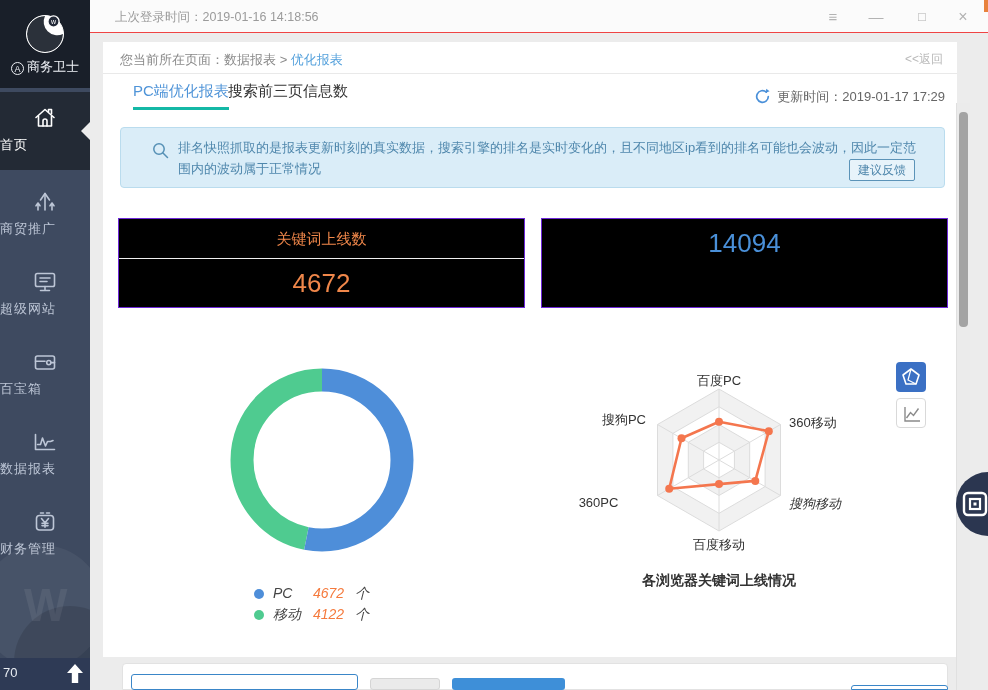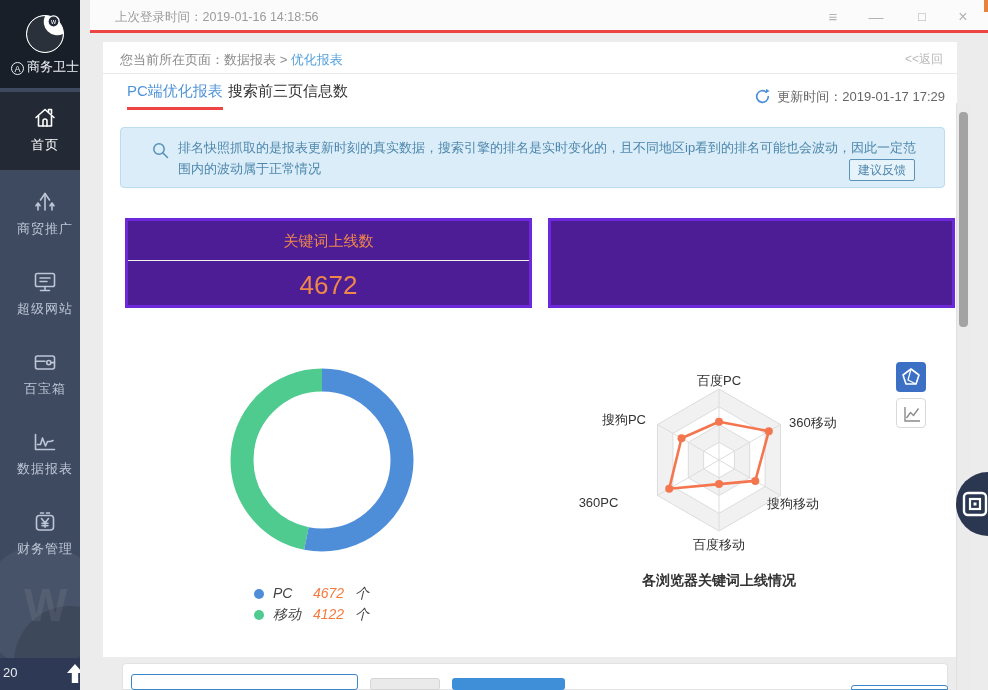--- a/index.html
+++ b/index.html
@@ -1,83 +1,83 @@
 <!DOCTYPE html>
 <html><head>
 <meta charset="utf-8">
 <style>
   * { margin:0; padding:0; box-sizing:border-box; }
   html,body { width:988px; height:690px; overflow:hidden; }
   body { font-family:"Liberation Sans","DejaVu Sans",sans-serif; background:#ececec; }
   #app { position:relative; width:988px; height:690px; background:#ececec; overflow:hidden; }
 
   
-  .sidebar { position:absolute; left:0; top:0; width:80px; height:690px; background:#3e4a60; overflow:hidden; z-index:5; }
+  .sidebar { position:absolute; left:0; top:0; width:90px; height:690px; background:#3e4a60; overflow:hidden; z-index:5; }
   .logo-block { position:absolute; left:0; top:0; width:90px; height:88px; background:#191f29; }
   .logo-svg { position:absolute; left:25px; top:12px; }
   .brand-row { position:absolute; left:0; top:58px; width:90px; text-align:center; color:#eef1f6; font-size:13px; white-space:nowrap; }
   .brand-badge { display:inline-block; width:13px; height:13px; line-height:12px; border:1px solid #eef1f6; border-radius:50%; font-size:9px; text-align:center; vertical-align:-1px; margin-right:3px; }
-  .nav-item { position:absolute; left:0; width:90px; height:78px; color:#bdc6d6; text-align:center; cursor:pointer; }
+  .nav-item { position:absolute; left:0; width:90px; height:78px; color:#bdc6d6; cursor:pointer; }
   .nav-item .nicon { position:absolute; left:31px; top:12px; width:28px; height:28px; }
   .nav-item .nlabel { position:absolute; left:0; top:44px; width:90px; font-size:13px; letter-spacing:1px; }
   .nav-item.active { background:#232a35; color:#ffffff; }
   .nav-item.active::after { content:""; position:absolute; right:0; top:30px; border:9px solid transparent; border-right:9px solid #ececec; }
   .wm-circle1 { position:absolute; left:-20px; top:545px; width:124px; height:124px; border-radius:50%; background:rgba(255,255,255,0.05); }
   .wm-circle2 { position:absolute; left:14px; top:606px; width:112px; height:112px; border-radius:50%; background:rgba(0,0,0,0.12); }
   .wm-letter { position:absolute; left:24px; top:578px; font-size:46px; font-weight:bold; color:rgba(255,255,255,0.07); }
   .side-footer { position:absolute; left:0; top:658px; width:90px; height:32px; background:#2e3a55; }
   .side-footer .num { position:absolute; left:3px; top:7px; color:#e8ecf2; font-size:13px; }
   .side-footer .up-arrow { position:absolute; left:66px; top:5px; }
 
   
-  .topbar { position:absolute; left:90px; top:0; width:898px; height:33px; background:#fbfbfb; border-bottom:3px solid #ef4444; }
+  .topbar { position:absolute; left:90px; top:0; width:898px; height:33px; background:#fbfbfb; border-bottom:1px solid #ef4444; }
   .login-text { position:absolute; left:25px; top:9px; font-size:12.5px; color:#9b9b9b; }
   .winctl { position:absolute; top:0; height:33px; line-height:33px; color:#b3b3b3; font-size:15px; text-align:center; width:26px; cursor:pointer; }
   .ctl-menu { left:730px; } .ctl-min { left:773px; } .ctl-max { left:819px; font-size:13px; } .ctl-close { left:860px; font-size:16px; }
   .corner-accent { position:absolute; left:984px; top:0; width:4px; height:12px; z-index:9; }
 
   
   .panel { position:absolute; left:103px; top:42px; width:854px; height:615px; background:#ffffff; }
   .breadcrumb { position:absolute; left:17px; top:9px; font-size:13px; color:#8a8a8a; white-space:nowrap; }
   .breadcrumb .crumb-current { color:#55a1dc;margin-top:8px; }
   .back-link { position:absolute; right:14px; top:9px; font-size:12px; color:#b9b9b9; cursor:pointer; }
   .panel-divider { position:absolute; left:0; top:31px; width:854px; height:1px; background:#e9e9e9; }
   .tab { position:absolute; top:40px; height:28px; font-size:15px; cursor:pointer; white-space:nowrap; }
-  .tab-pc { left:24px; color:#4f94d8; border-bottom:3px solid #ef4444; }
+  .tab-pc { left:30px; color:#4f94d8; border-bottom:3px solid #14b8a6; }
   .tab-mobile { left:125px; color:#333333; }
   .update-row { position:absolute; top:46px; right:12px; font-size:13px; color:#666666; white-space:nowrap; }
   .update-row svg { vertical-align:-4px; margin-right:6px; }
 
   .notice { position:absolute; left:17px; top:85px; width:825px; height:61px; background:#daedf8; border:1px solid #badcee; border-radius:4px; }
   .notice .nicon-search { position:absolute; left:31px; top:14px; }
   .notice .ntext { position:absolute; left:57px; top:9px; width:742px; font-size:13px; line-height:21px; color:#4f87ac; }
   .notice .nbtn { position:absolute; right:29px; bottom:6px; height:22px; line-height:20px; padding:0 8px; border:1px solid #5b93b8; border-radius:2px; font-size:12px; color:#4f87ac; background:rgba(255,255,255,0.35); cursor:pointer; }
 
-  .stat-card { position:absolute; top:176px; width:407px; height:90px; background:#4c1d95; border:3px solid #6d28d9;margin-left:7px; }
+  .stat-card { position:absolute; top:176px; width:407px; height:90px; background:#000000; border:1px solid #6d28d9; }
   .stat-card.c1 { left:15px; } .stat-card.c2 { left:438px; }
   .stat-title { height:40px; line-height:40px; text-align:center; font-size:15px; border-bottom:1px solid #efefef; }
   .stat-value { height:49px; line-height:49px; text-align:center; font-size:26px; }
 
   
   .donut-svg { position:absolute; left:125px; top:324px; }
   .donut-center { position:absolute; left:159px; top:381px; width:120px; text-align:center; }
   .dc-top,.dc-bottom { font-size:13px; color:#a0a0a0; line-height:16px; }
   .dc-value { font-size:38px; line-height:44px; }
   .legend { position:absolute; left:151px; top:541px;font-style:italic; }
   .legend-row { height:21px; line-height:21px; font-size:14px; color:#444; cursor:pointer; white-space:nowrap; }
   .legend-dot { display:inline-block; width:10px; height:10px; border-radius:50%; margin-right:9px; vertical-align:-1px; }
   .legend-name { display:inline-block; min-width:40px; }
   .legend-value { display:inline-block; min-width:42px; color:#f57a3d; }
 
   
   .radar-svg { position:absolute; left:516px; top:332px; }
   .radar-label { position:absolute; font-size:13px; color:#333; white-space:nowrap; }
   .rl-0 { left:546px; top:330px; width:140px; text-align:center; }
   .rl-1 { left:686px; top:372px; }
-  .rl-2 { left:664px; top:453px; }
+  .rl-2 { left:686px; top:453px;font-style:italic; }
   .rl-3 { left:546px; top:494px; width:140px; text-align:center; }
   .rl-4 { left:448px; top:453px; width:95px; text-align:center; }
   .rl-5 { left:448px; top:369px; width:95px; text-align:right; }
   .radar-caption { position:absolute; left:491px; top:530px; width:250px; text-align:center; font-size:14px; font-weight:bold; color:#333; }
 
   .chart-btn { position:absolute; left:793px; width:30px; height:30px; border-radius:4px; cursor:pointer; }
   .chart-btn.radar-btn { top:320px; background:#3b70c4; }
   .chart-btn.trend-btn { top:356px; background:#fff; border:1px solid #d9d9d9; }
   .chart-btn svg { position:absolute; left:4px; top:4px; }
   .chart-btn.trend-btn svg { left:3.5px; top:3.5px; }
@@ -169,21 +169,21 @@
         <path d="M9.5 5 h3 M15.5 5 h3"></path>
       </svg>
       <div class="nlabel">财务管理</div>
     </div>
 
     <div class="wm-circle1"></div>
     <div class="wm-circle2"></div>
     <div class="wm-letter">W</div>
 
     <div class="side-footer">
-      <span class="num">20</span>
+      <span class="num">70</span>
       <svg class="up-arrow" width="18" height="22" viewBox="0 0 18 22">
         <path d="M9 1 L17 10 H12.2 V20 H5.8 V10 H1 Z" fill="#ffffff"></path>
       </svg>
     </div>
   </div>
 
   <div class="topbar">
     <span class="login-text">上次登录时间：2019-01-16 14:18:56</span>
     <span class="winctl ctl-menu">≡</span>
     <span class="winctl ctl-min">—</span>
@@ -218,20 +218,21 @@
       </svg>
       <div class="ntext">排名快照抓取的是报表更新时刻的真实数据，搜索引擎的排名是实时变化的，且不同地区ip看到的排名可能也会波动，因此一定范围内的波动属于正常情况</div>
       <div class="nbtn">建议反馈</div>
     </div>
 
     <div class="stat-card c1">
       <div class="stat-title" style="color: rgb(240, 135, 74);">关键词上线数</div>
       <div class="stat-value" style="color: rgb(240, 135, 74);">4672</div>
     </div>
     <div class="stat-card c2">
+      <div class="stat-value" style="color: rgb(74, 144, 217);">14094</div>
     </div>
 
     <svg class="donut-svg" width="188" height="188" viewBox="0 0 188 188">
       <circle cx="94" cy="94" r="80" fill="none" stroke-width="23" pathLength="100" transform="rotate(-90 94 94)" stroke="#4fcb90" stroke-dasharray="46.87286786445304 53.12713213554696" stroke-dashoffset="-53.12713213554696"></circle>
       <circle cx="94" cy="94" r="80" fill="none" stroke-width="23" pathLength="100" transform="rotate(-90 94 94)" stroke="#4e8ed9" stroke-dasharray="53.12713213554696 46.87286786445304"></circle>
     </svg>
     <div class="legend">
       <div class="legend-row">
         <span class="legend-dot" style="background-color: rgb(78, 142, 217);"></span><span class="legend-name">PC</span><span class="legend-value">4672</span><span class="legend-unit">个</span>
       </div>

